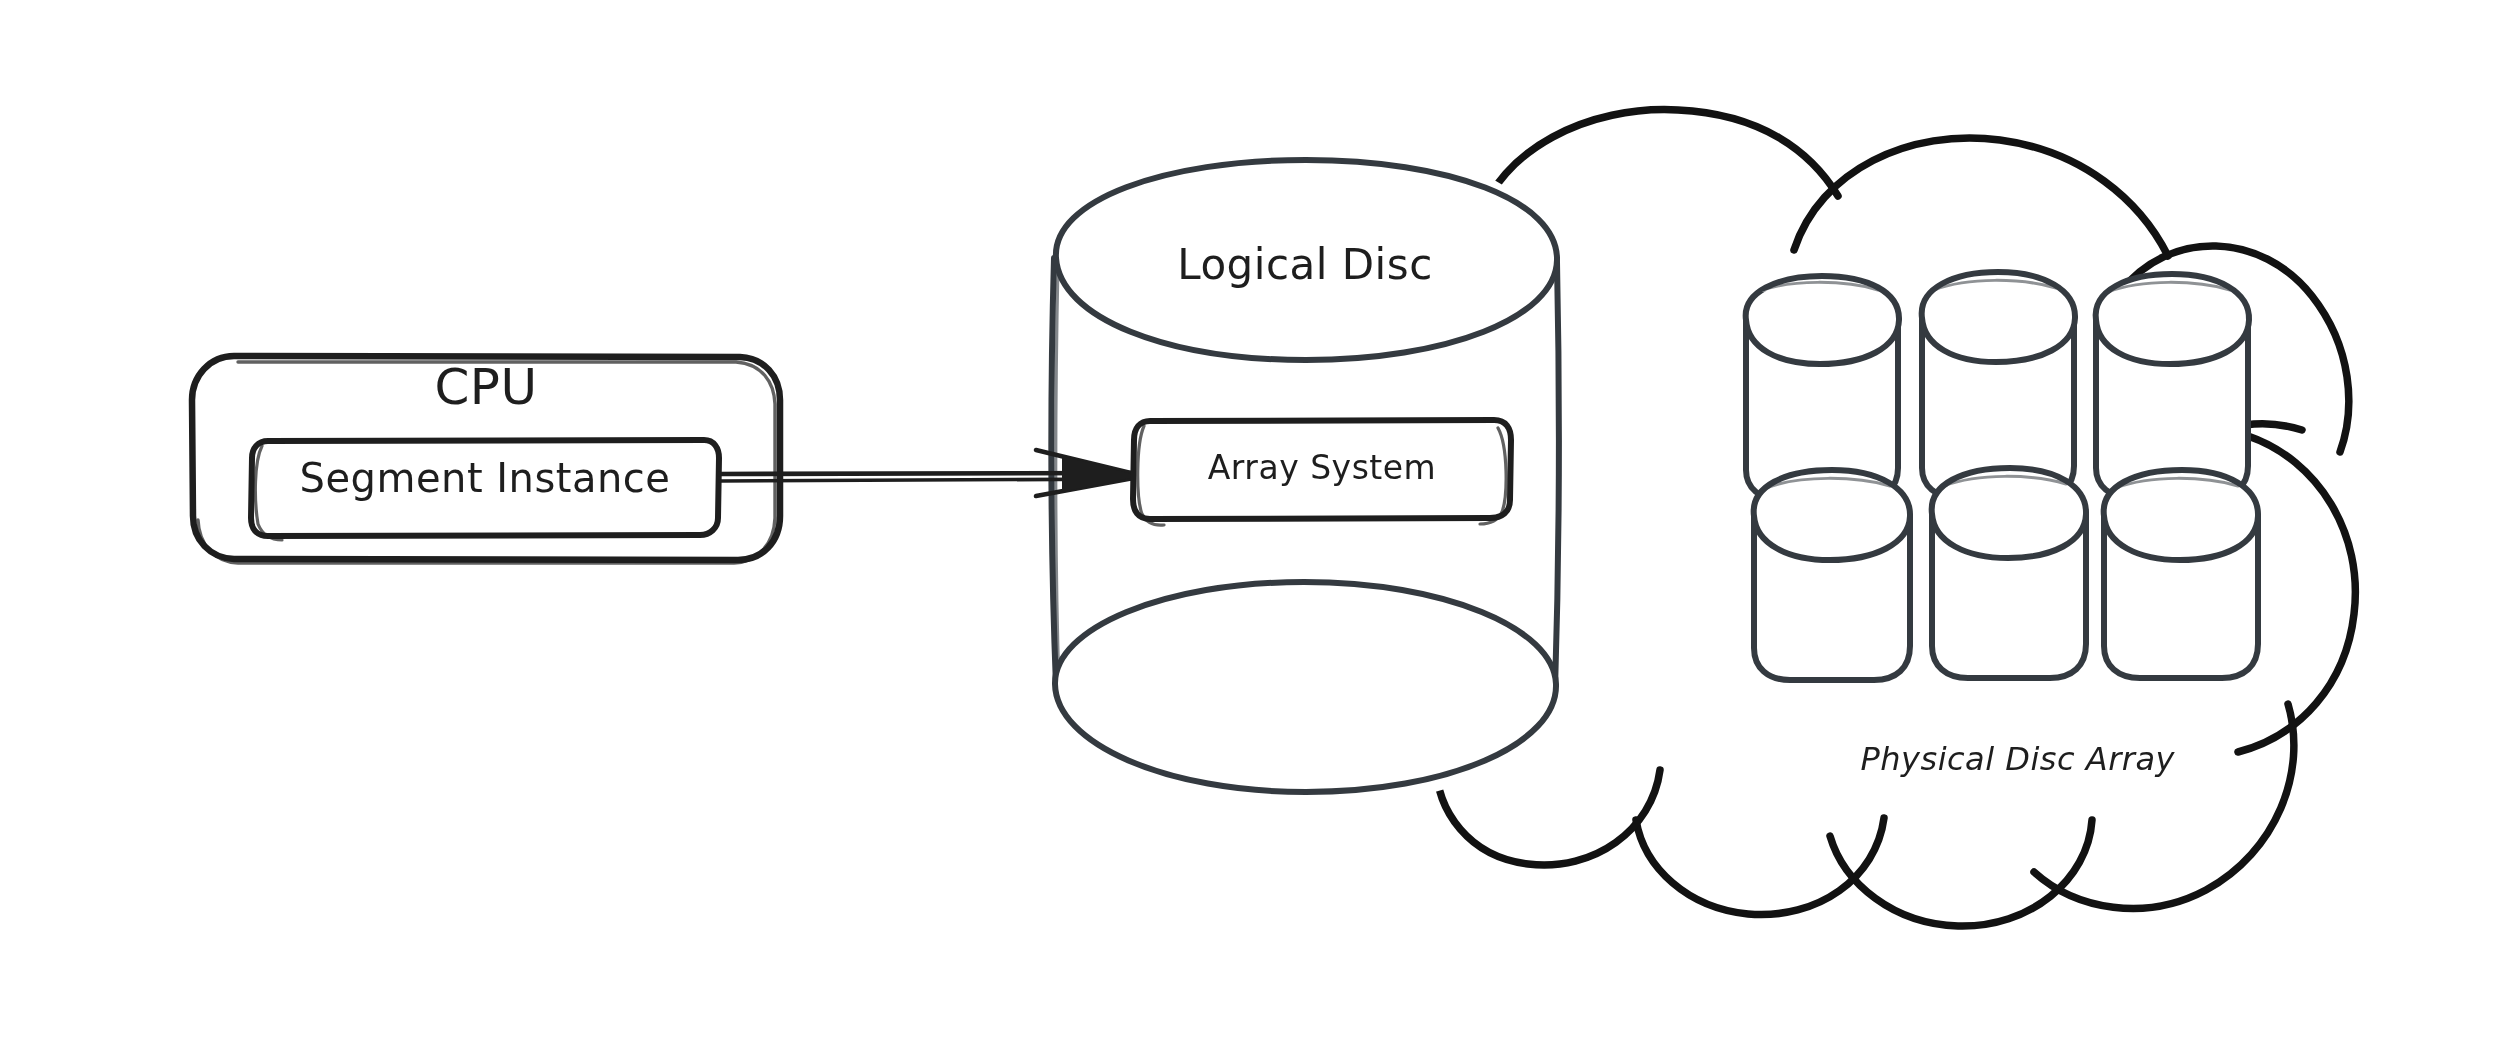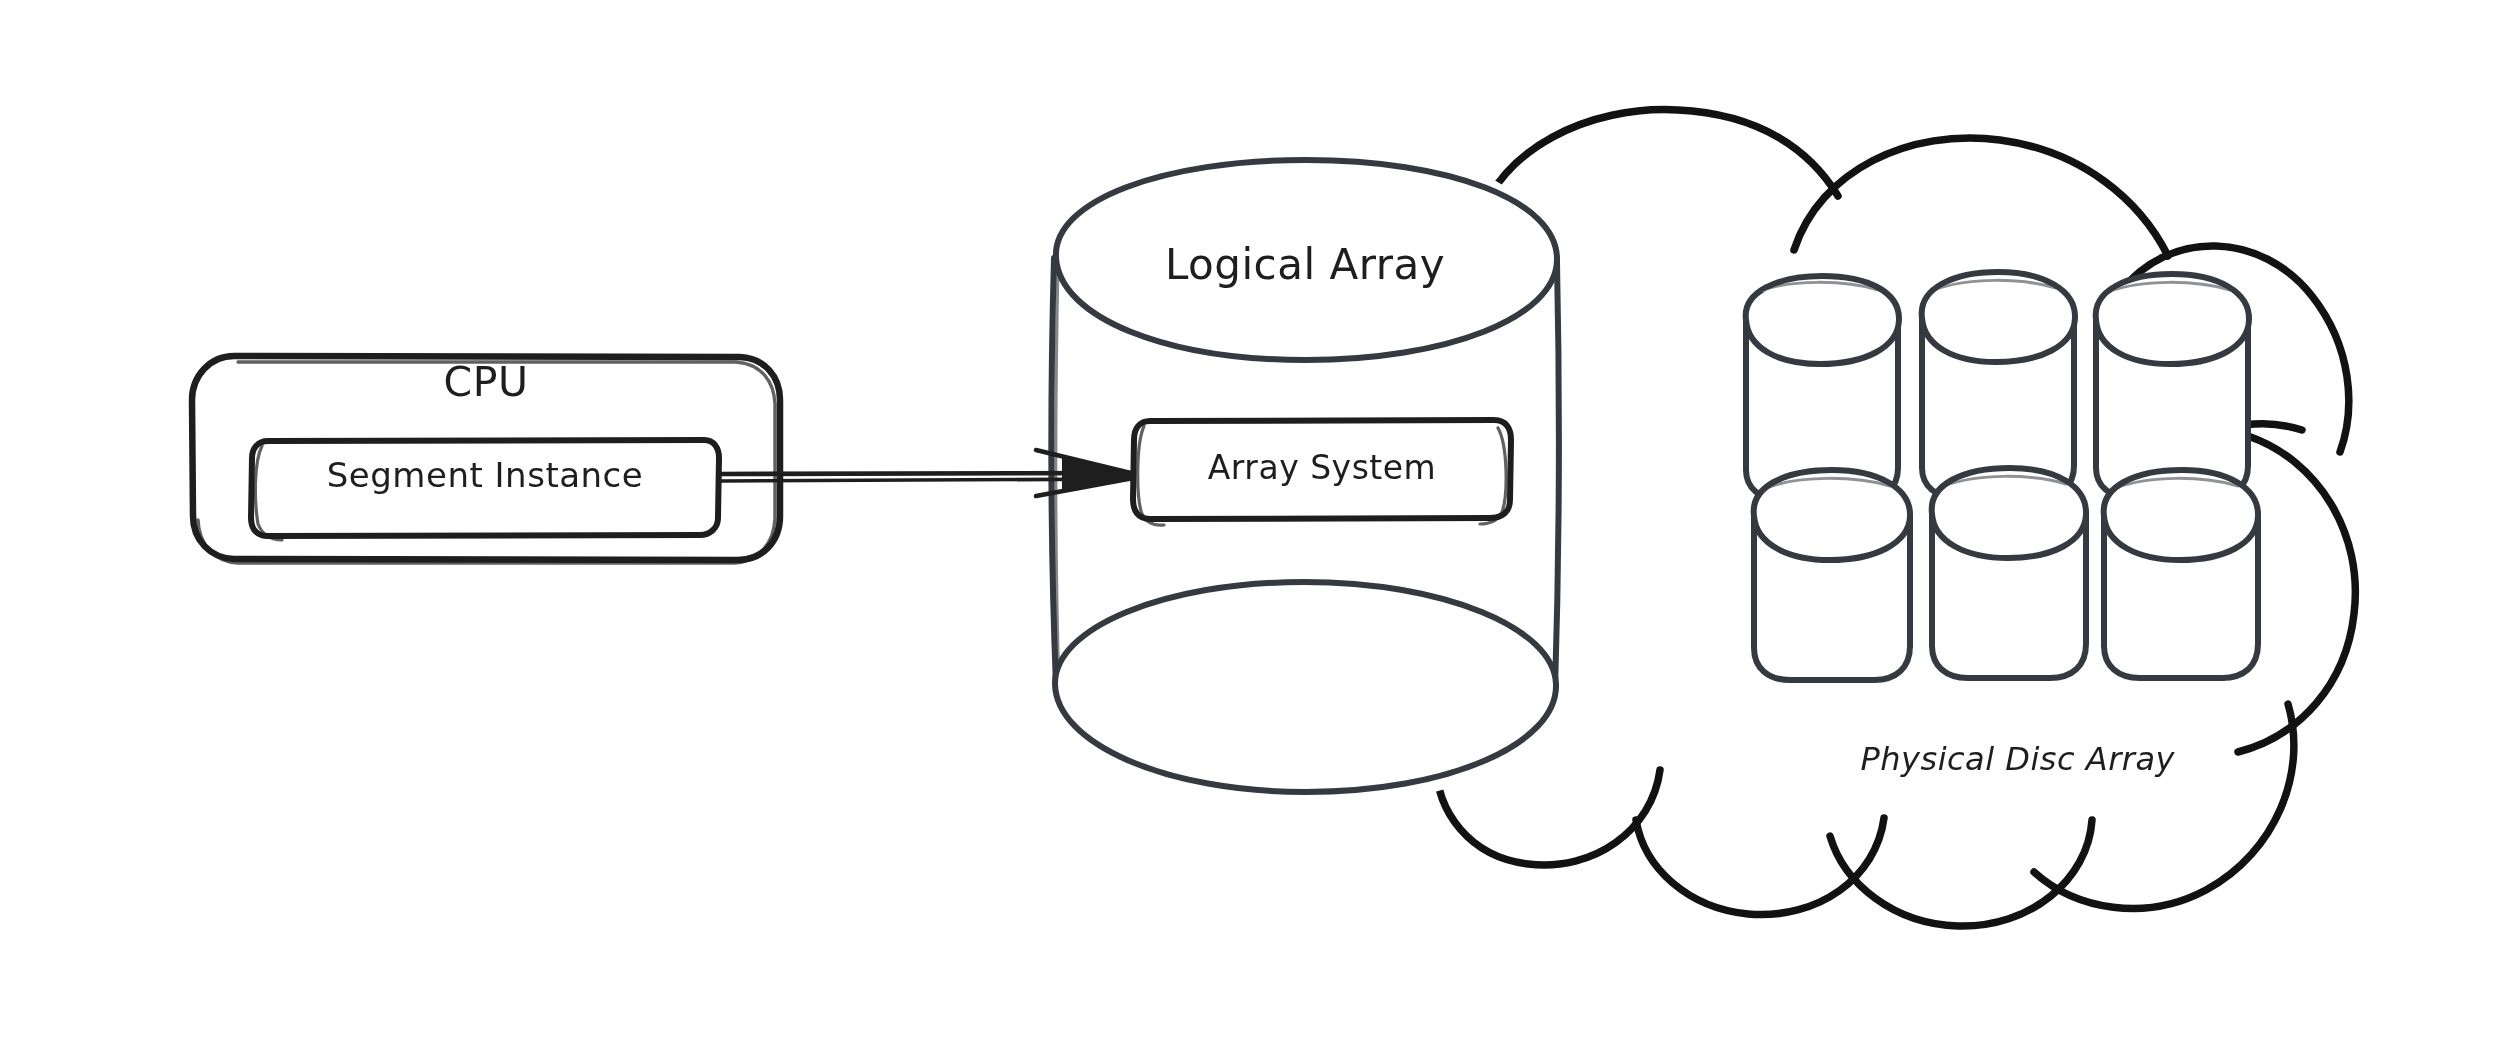--- a/index.html
+++ b/index.html
@@ -13,22 +13,22 @@
   #canvas svg{position:absolute;top:0;left:0;width:2506px;height:1064px;}
 
   .lbl{
     position:absolute;
     font-family:"DejaVu Sans","Liberation Sans",sans-serif;
     color:#1e1e1e;
     white-space:nowrap;
     letter-spacing:.5px;
     -webkit-font-smoothing:antialiased;
   }
-  .lbl-cpu       {left:192px;  top:358px;  width:588px;  text-align:center; font-size:41px;}
-  .lbl-segment   {left:252px;  top:455px;  width:466px;  text-align:center; font-size:34px;}
+  .lbl-cpu       {left:192px;  top:358px;  width:588px;  text-align:center; font-size:50px;}
+  .lbl-segment   {left:252px;  top:455px;  width:466px;  text-align:center; font-size:40px;}
   .lbl-logical   {left:1053px; top:240px;  width:504px;  text-align:center; font-size:42px;}
   .lbl-filesystem{left:1134px; top:448px;  width:376px;  text-align:center; font-size:33px;}
   .lbl-array     {left:1595px; top:740px;  width:580px;  text-align:right;   font-size:32px;font-style:italic;}
 </style>
 </head>
 <body>
 
 <div id="canvas">
 
   <svg viewBox="0 0 2506 1064" xmlns="http://www.w3.org/2000/svg">
@@ -165,19 +165,19 @@
       <path d="M1144 426 C1136 444 1136 498 1142 514 C1146 522 1154 526 1164 525" stroke-width="3.2" opacity=".7" fill="none"></path>
       <path d="M1498 428 C1508 446 1508 496 1502 512 C1498 520 1490 524 1480 524" stroke-width="3.2" opacity=".7" fill="none"></path>
     </g>
 
   </svg>
 
   <div class="lbl lbl-cpu">CPU</div>
 
   <div class="lbl lbl-segment">Segment Instance</div>
 
-  <div class="lbl lbl-logical">Logical Array</div>
+  <div class="lbl lbl-logical">Logical Disc</div>
 
   <div class="lbl lbl-filesystem">Array System</div>
 
   <div class="lbl lbl-array">Physical Disc Array</div>
 
 </div>
 
 </body></html>

